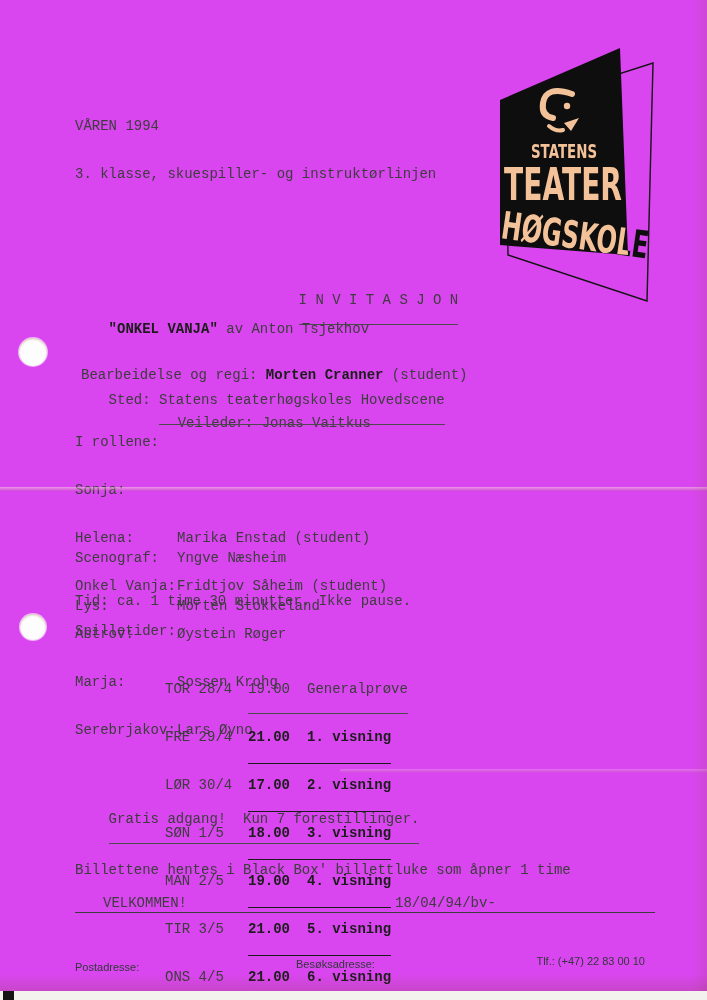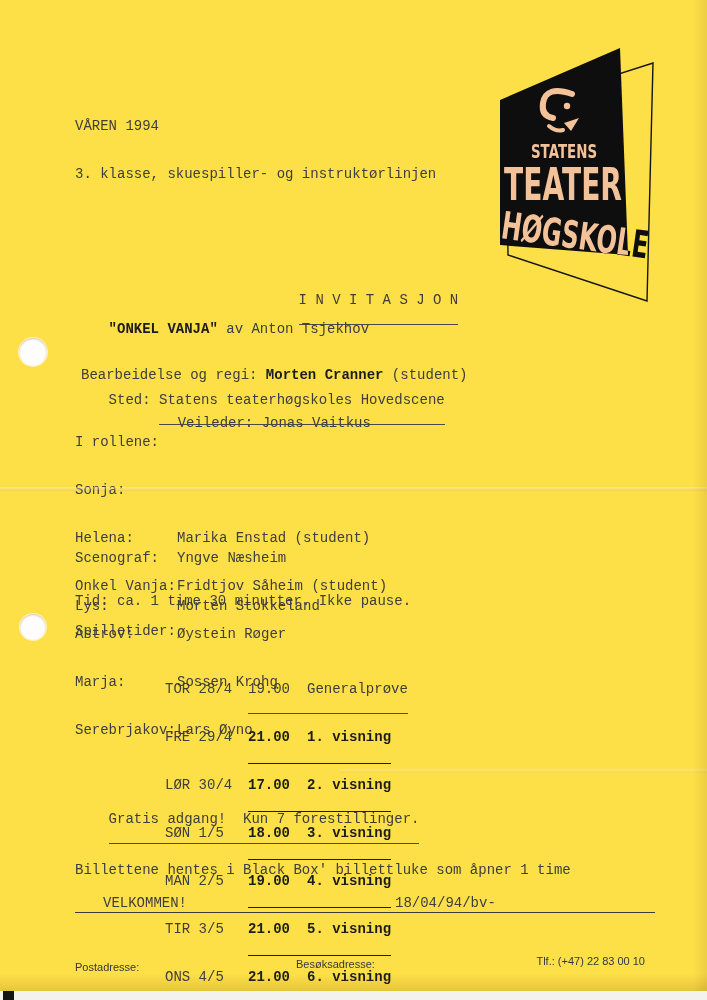--- a/index.html
+++ b/index.html
@@ -1,17 +1,17 @@
 <!DOCTYPE html>
 <html><head>
 <meta charset="utf-8">
 <style>
   html,body{margin:0;padding:0;background:#888;}
   .stage{position:relative;width:707px;height:1000px;overflow:hidden;
-         background:#fde047;font-family:"Liberation Mono","DejaVu Sans Mono",monospace;
+         background:#d946ef;font-family:"Liberation Mono","DejaVu Sans Mono",monospace;
          color:#3d3d3d;}
   .abs{position:absolute;}
   .mono{font-size:14px;line-height:16px;white-space:pre;}
   .b{font-weight:bold;color:#1c1c1c;}
   .ul{border-bottom:1.4px solid #4a4a4a;padding-bottom:16px;}
   .ulb{border-bottom:1.6px solid #1c1c1c;padding-bottom:18px;}
   
   .pair-row{display:flex;height:16px;}
   .pair-role{width:102px;flex:0 0 102px;}
   

